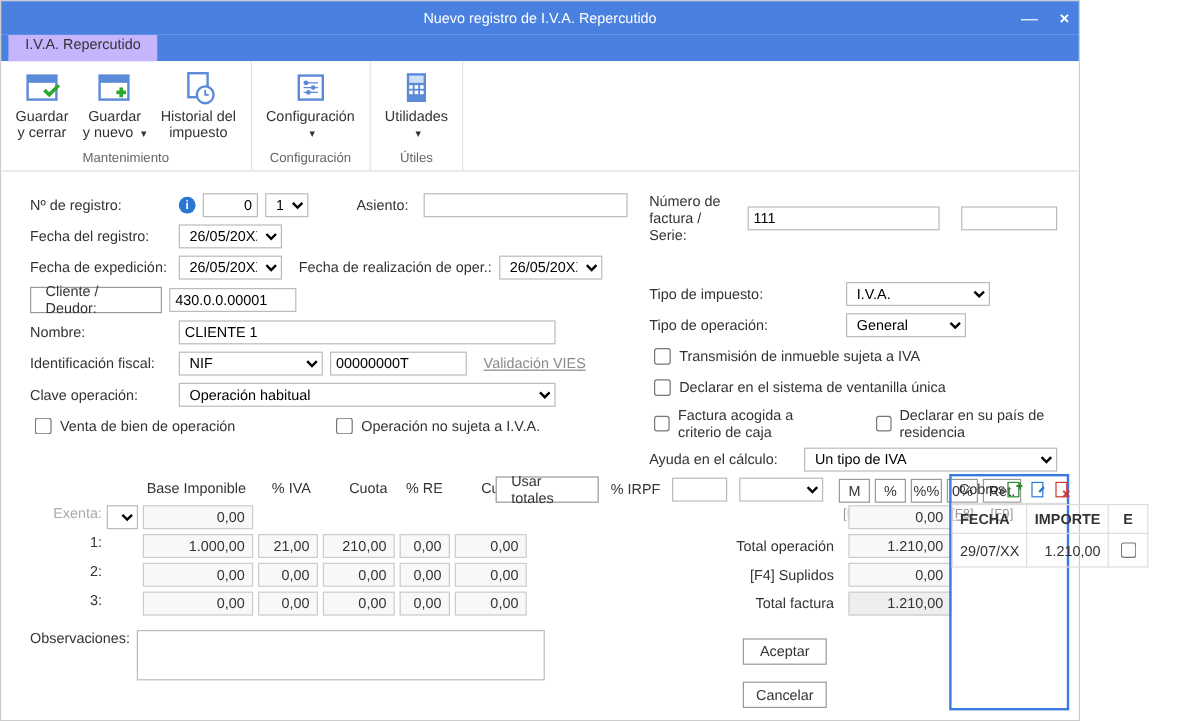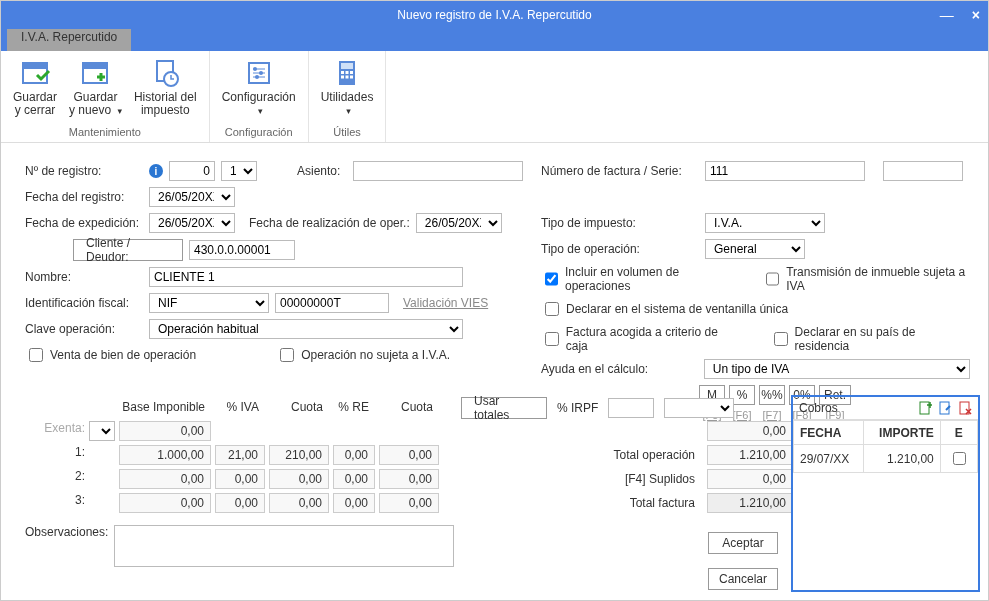--- a/index.html
+++ b/index.html
@@ -1,34 +1,34 @@
 <!DOCTYPE html>
 <html><head>
 <meta charset="utf-8">
 <style>
   * { box-sizing: border-box; font-family: "Segoe UI", Tahoma, sans-serif; font-size: 12px; }
   body { margin: 0; background: #fff; color: #333; }
-  .window { width: 989px; height: 601px; position: relative; border: 1px solid #ccc; }
+  .window { width: 900px; height: 601px; position: relative; border: 1px solid #ccc; }
   .titlebar { height: 28px; background: #4a80e0; color: #fff; display: flex; align-items: center; justify-content: center; position: relative; }
   .titlebar .controls { position: absolute; right: 8px; top: 0; display: flex; gap: 18px; align-items: center; height: 100%; }
   .titlebar .controls span { cursor: pointer; font-size: 14px; }
   .tabbar { height: 22px; background: #4a80e0; display: flex; align-items: flex-end; padding-left: 6px; }
-  .tab { background: #a3a3a3; padding: 7px 14px; border-radius: 3px 3px 0 0; color: #333; }
+  .tab { background: #c4b5fd; padding: 7px 14px; border-radius: 3px 3px 0 0; color: #333; }
   .ribbon { display: flex; background: #fff; border-bottom: 1px solid #ddd; height: 92px; }
   .ribbon-group { display: flex; flex-direction: column; border-right: 1px solid #e4e4e4; padding: 2px 6px 2px; }
   .ribbon-buttons { display: flex; flex: 1; align-items: flex-start; }
   .ribbon-btn { display: flex; flex-direction: column; align-items: center; padding: 4px 6px; text-align: center; line-height: 1.1; min-width: 56px; }
   .ribbon-btn .icon { width: 32px; height: 32px; margin-bottom: 2px; }
   .ribbon-caption { text-align: center; color: #666; font-size: 11px; padding: 2px 0; }
   .row { display: flex; align-items: center; margin-bottom: 6px; gap: 6px; }
   .lbl { width: 118px; }
   input[type=text], select, .ro { height: 20px; border: 1px solid #bbb; padding: 0 4px; background: #fff; }
   .ro { background: #f5f5f5; color: #555; }
   input[type=text] { outline: none; }
-  .btn { display: inline-flex; align-items: center; justify-content: center; height: 22px; padding: 0 12px; background: #fff; border: 1px solid #999; cursor: pointer; margin-left: 48px; }
+  .btn { display: inline-flex; align-items: center; justify-content: center; height: 22px; padding: 0 12px; background: #fff; border: 1px solid #999; cursor: pointer; }
   .col-left { position: absolute; left: 24px; width: 500px; }
   .col-right { position: absolute; left: 540px; right: 18px; }
   .numcell { text-align: right; height: 20px; border: 1px solid #ccc; background: #f8f8f8; padding-right: 6px; line-height: 18px; }
   .hdrcell { text-align: right; height: 20px; padding-right: 6px; line-height: 20px; }
   .calc-btn { display: inline-flex; align-items: center; justify-content: center; width: 26px; height: 20px; border: 1px solid #999; background: #fff; cursor: pointer; }
   .calc-hint { color: #999; text-decoration: underline; font-size: 11px; text-align: center; display: block; width: 26px; }
   .cobros { position: absolute; left: 790px; right: 8px; top: 250px; bottom: 8px; border: 2px solid #3a7be0; }
   .cobros-head { display: flex; align-items: center; justify-content: space-between; padding: 4px 6px; border-bottom: 1px solid #ddd; }
   .cobros-icons { display: flex; gap: 6px; }
   .cobros-table { width: 100%; border-collapse: collapse; }
@@ -202,24 +202,20 @@
     <div class="row">
       <span style="width:158px;">Tipo de impuesto:</span>
       <select style="width:120px;"><option>I.V.A.</option></select>
     </div>
     <div class="row">
       <span style="width:158px;">Tipo de operación:</span>
       <select style="width:100px;"><option>General</option></select>
     </div>
     <div class="row" style="gap:30px;">
       <label class="chk">
-          <input type="checkbox" checked="" style="">
-          <span>Incluir en volumen de operaciones</span>
-        </label>
-      <label class="chk">
           <input type="checkbox" style="">
           <span>Transmisión de inmueble sujeta a IVA</span>
         </label>
     </div>
     <div class="row">
       <label class="chk">
           <input type="checkbox" style="">
           <span>Declarar en el sistema de ventanilla única</span>
         </label>
     </div>

